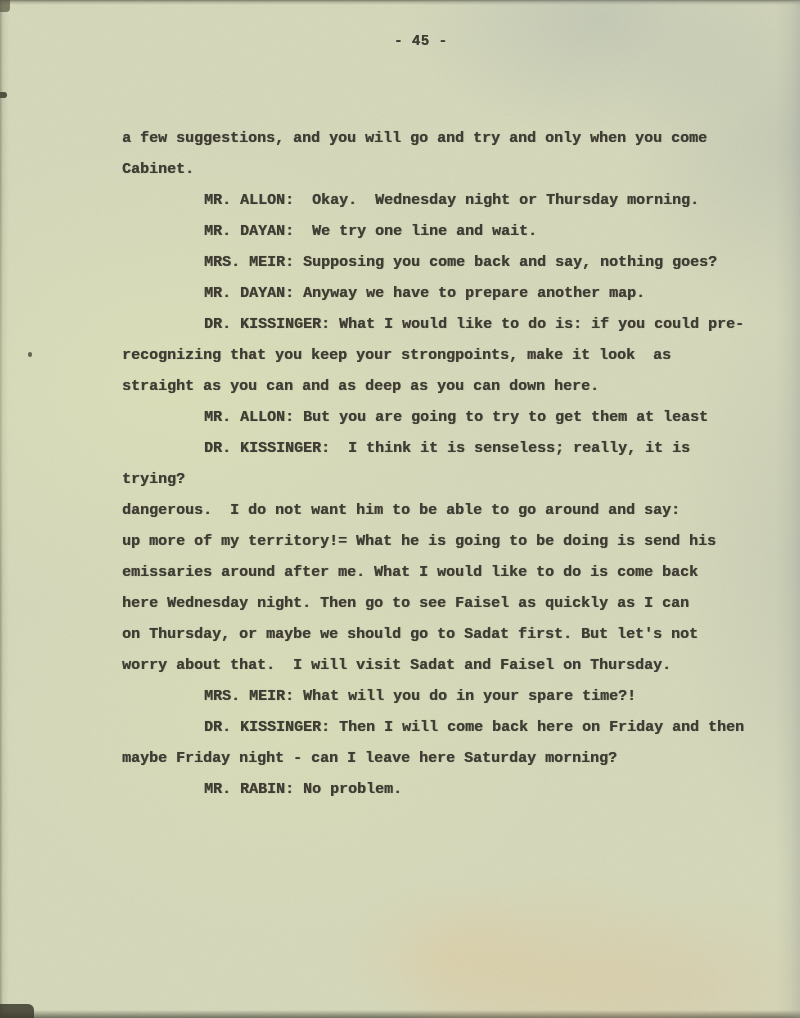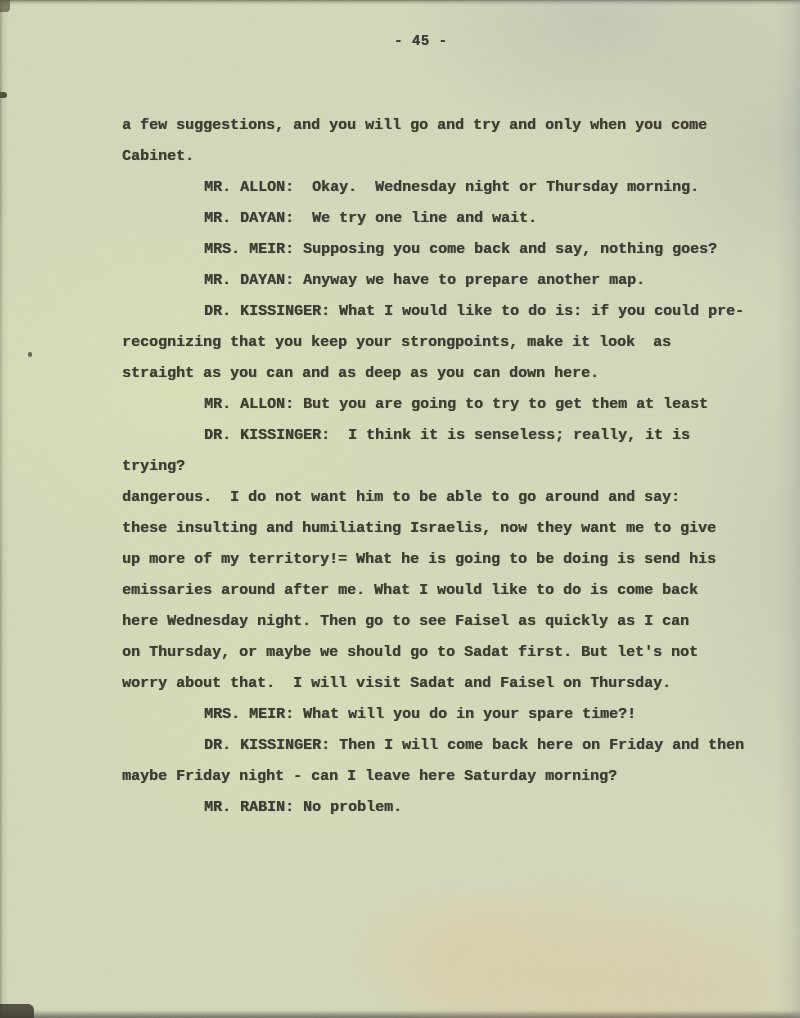--- a/index.html
+++ b/index.html
@@ -31,21 +31,21 @@
     top: 33px;
     left: 394px;
     font-size: 14px;
     font-weight: 700;
     white-space: pre;
     letter-spacing: 0.5px;
     text-shadow: 0.4px 0.4px 0.6px rgba(55,53,43,0.75);
   }
   #body-text {
     position: absolute;
-    top: 110px;
+    top: 123px;
     left: 122px;
     width: 640px;
   }
   .line {
     white-space: pre;
     font-size: 15px;
     font-weight: 700;
     line-height: 31px;
     height: 31px;
     letter-spacing: 0px;
@@ -80,21 +80,20 @@
       <div class="line indent">MR. DAYAN:  We try one line and wait.</div>
       <div class="line indent">MRS. MEIR: Supposing you come back and say, nothing goes?</div>
       <div class="line indent">MR. DAYAN: Anyway we have to prepare another map.</div>
       <div class="line indent">DR. KISSINGER: What I would like to do is: if you could pre-</div>
       <div class="line">recognizing that you keep your strongpoints, make it look  as</div>
       <div class="line">straight as you can and as deep as you can down here.</div>
       <div class="line indent">MR. ALLON: But you are going to try to get them at least</div>
       <div class="line indent">DR. KISSINGER:  I think it is senseless; really, it is</div>
       <div class="line">trying?</div>
       <div class="line">dangerous.  I do not want him to be able to go around and say:</div>
-      <div class="line">these insulting and humiliating Israelis, now they want me to give</div>
       <div class="line">up more of my territory!= What he is going to be doing is send his</div>
       <div class="line">emissaries around after me. What I would like to do is come back</div>
       <div class="line">here Wednesday night. Then go to see Faisel as quickly as I can</div>
       <div class="line">on Thursday, or maybe we should go to Sadat first. But let's not</div>
       <div class="line">worry about that.  I will visit Sadat and Faisel on Thursday.</div>
       <div class="line indent">MRS. MEIR: What will you do in your spare time?!</div>
       <div class="line indent">DR. KISSINGER: Then I will come back here on Friday and then</div>
       <div class="line">maybe Friday night - can I leave here Saturday morning?</div>
       <div class="line indent">MR. RABIN: No problem.</div>
     </div>

